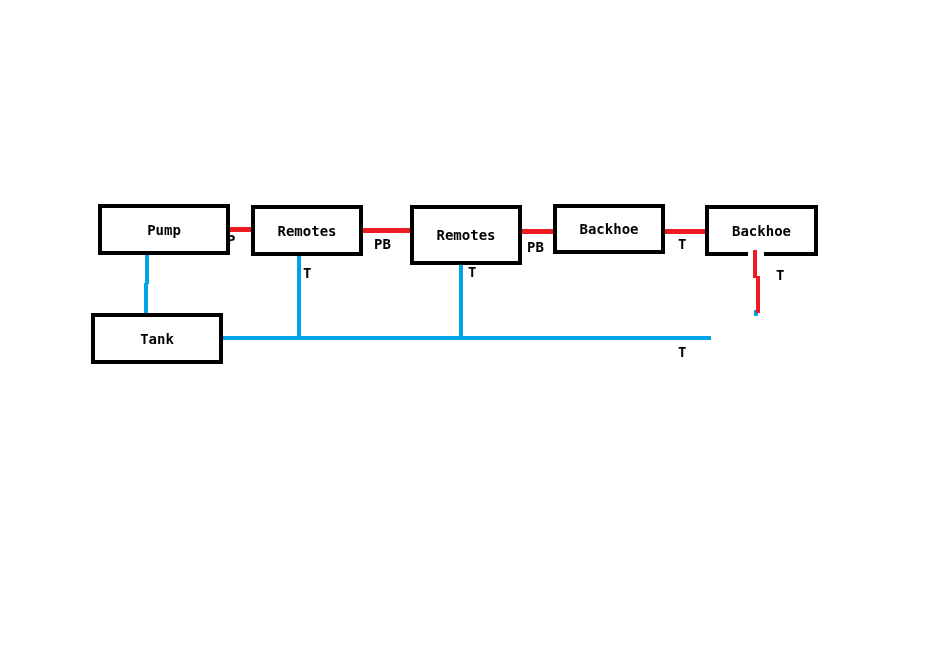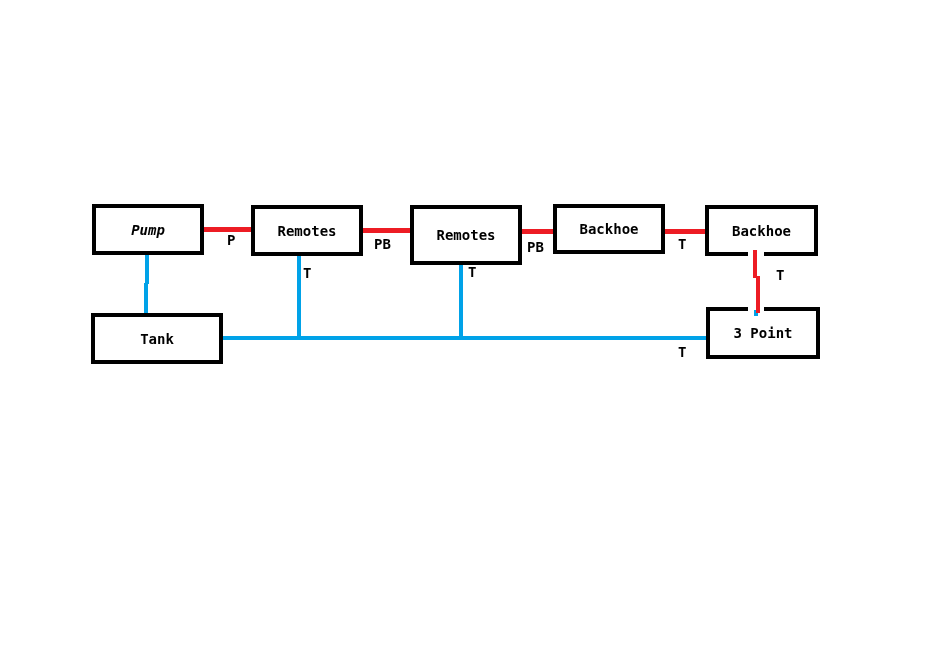--- a/index.html
+++ b/index.html
@@ -43,21 +43,21 @@
     position: absolute;
     font-size: 14px;
     font-weight: bold;
     line-height: 1;
     color: var(--ink);
     z-index: 2;
     white-space: pre;
   }
 
   
-  .node.pump        { left: 92px;  top: 204px; width: 112px; height: 51px; font-style: italic; }
+  .node.pump        { left: 98px;  top: 204px; width: 132px; height: 51px; }
   .node.loader      { left: 251px; top: 205px; width: 112px; height: 51px; }
   .node.remotes     { left: 410px; top: 205px; width: 112px; height: 60px; }
   .node.backhoe     { left: 553px; top: 204px; width: 112px; height: 50px; }
   .node.grapple     { left: 705px; top: 205px; width: 113px; height: 51px; }
   .node.tank        { left: 91px;  top: 313px; width: 132px; height: 51px; }
   .node.three-point { left: 706px; top: 307px; width: 114px; height: 52px; }
 
   
   .line.p-pump-loader      { left: 198px; top: 227px; width: 57px; height: 5px; }
   .line.p-loader-remotes   { left: 359px; top: 228px; width: 55px; height: 5px; }
@@ -115,23 +115,20 @@
   </div>
   <div class="node backhoe">
     <span class="node-label">Backhoe</span>
   </div>
   <div class="node grapple">
     <span class="node-label">Backhoe</span>
   </div>
   <div class="node tank">
     <span class="node-label">Tank</span>
   </div>
-  <div class="node three-point">
-    <span class="node-label">3 Point</span>
-  </div>
 
   <div class="gap-patch grapple-bottom"></div>
   <div class="gap-patch threept-top"></div>
   <div class="tick threept-blue"></div>
   <div class="line red top p-grapple-3pt-up"></div>
   <div class="line red top p-grapple-3pt-down"></div>
 
   <div class="port-label p1">P</div>
   <div class="port-label pb1">PB</div>
   <div class="port-label pb2">PB</div>

